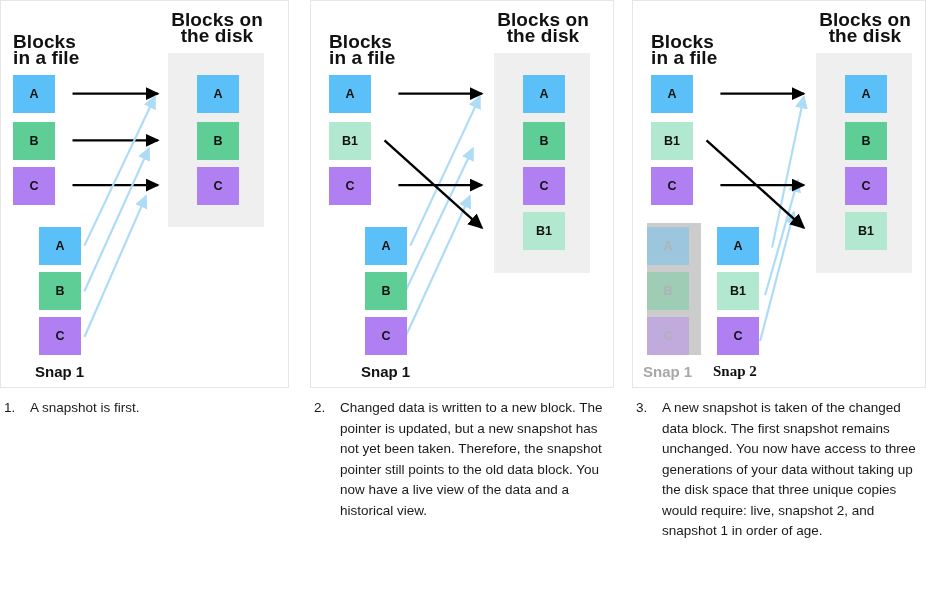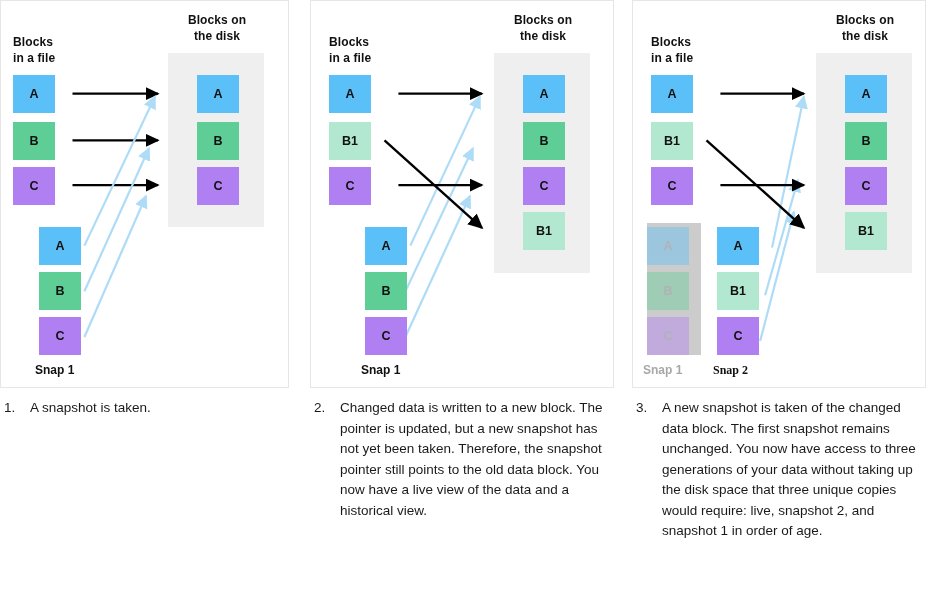--- a/index.html
+++ b/index.html
@@ -16,39 +16,39 @@
     border:1px solid #e6e6e6;background:#fff;box-sizing:border-box;
   }
   #panel-1{left:0px;width:289px;}
   #panel-2{left:310px;width:304px;}
   #panel-3{left:632px;width:294px;}
 
   .panel-svg{position:absolute;left:0;top:0;width:100%;height:100%;}
 
   
   .hdr{
-    position:absolute;font-weight:bold;font-size:12px;line-height:16px;
+    position:absolute;font-weight:bold;font-size:19px;line-height:16px;
     color:#111;letter-spacing:.1px;white-space:pre-line;
   }
   .hdr.center{text-align:center;}
 
   
   .tray{position:absolute;background:#efefef;}
 
   
   .blk{
     position:absolute;width:42px;height:38px;
     display:flex;align-items:center;justify-content:center;
     font-weight:bold;font-size:12.5px;color:#111;
     box-sizing:border-box;
   }
   .blk.faded{color:#8e8e99;}
 
   .snaplabel{
-    position:absolute;font-weight:bold;font-size:12px;color:#111;
+    position:absolute;font-weight:bold;font-size:15px;color:#111;
   }
   .snaplabel.dim{color:#a8a8a8;}
 
   .graystrip{position:absolute;background:#cccccc;}
 
   
   .caption{
     position:absolute;font-size:13.5px;line-height:20.5px;color:#1a1a1a;
     display:flex;
   }
@@ -198,21 +198,21 @@
     <div class="snaplabel dim" style="left:10px;top:362px;">Snap 1</div>
 
     <div class="blk" style="left:84px;top:226px;background:#5BC0F8;">A</div>
     <div class="blk" style="left:84px;top:271px;background:#B2E8CF;">B1</div>
     <div class="blk" style="left:84px;top:316px;background:#B07FF2;">C</div>
     <div class="snaplabel" style="left:80px;top:362px;font-family:Liberation Serif, serif;">Snap 2</div>
   </div>
 
   <div class="caption" id="caption-1">
     <span class="cap-num">1.</span>
-    <span class="cap-txt">A snapshot is taken.</span>
+    <span class="cap-txt">A snapshot is first.</span>
   </div>
   <div class="caption" id="caption-2">
     <span class="cap-num">2.</span>
     <span class="cap-txt">Changed data is written to a new block. The pointer is updated, but a new snapshot has not yet been taken. Therefore, the snapshot pointer still points to the old data block. You now have a live view of the data and a historical view.</span>
   </div>
   <div class="caption" id="caption-3">
     <span class="cap-num">3.</span>
     <span class="cap-txt">A new snapshot is taken of the changed data block. The first snapshot remains unchanged. You now have access to three generations of your data without taking up the disk space that three unique copies would require: live, snapshot 2, and snapshot 1 in order of age.</span>
   </div>
 

